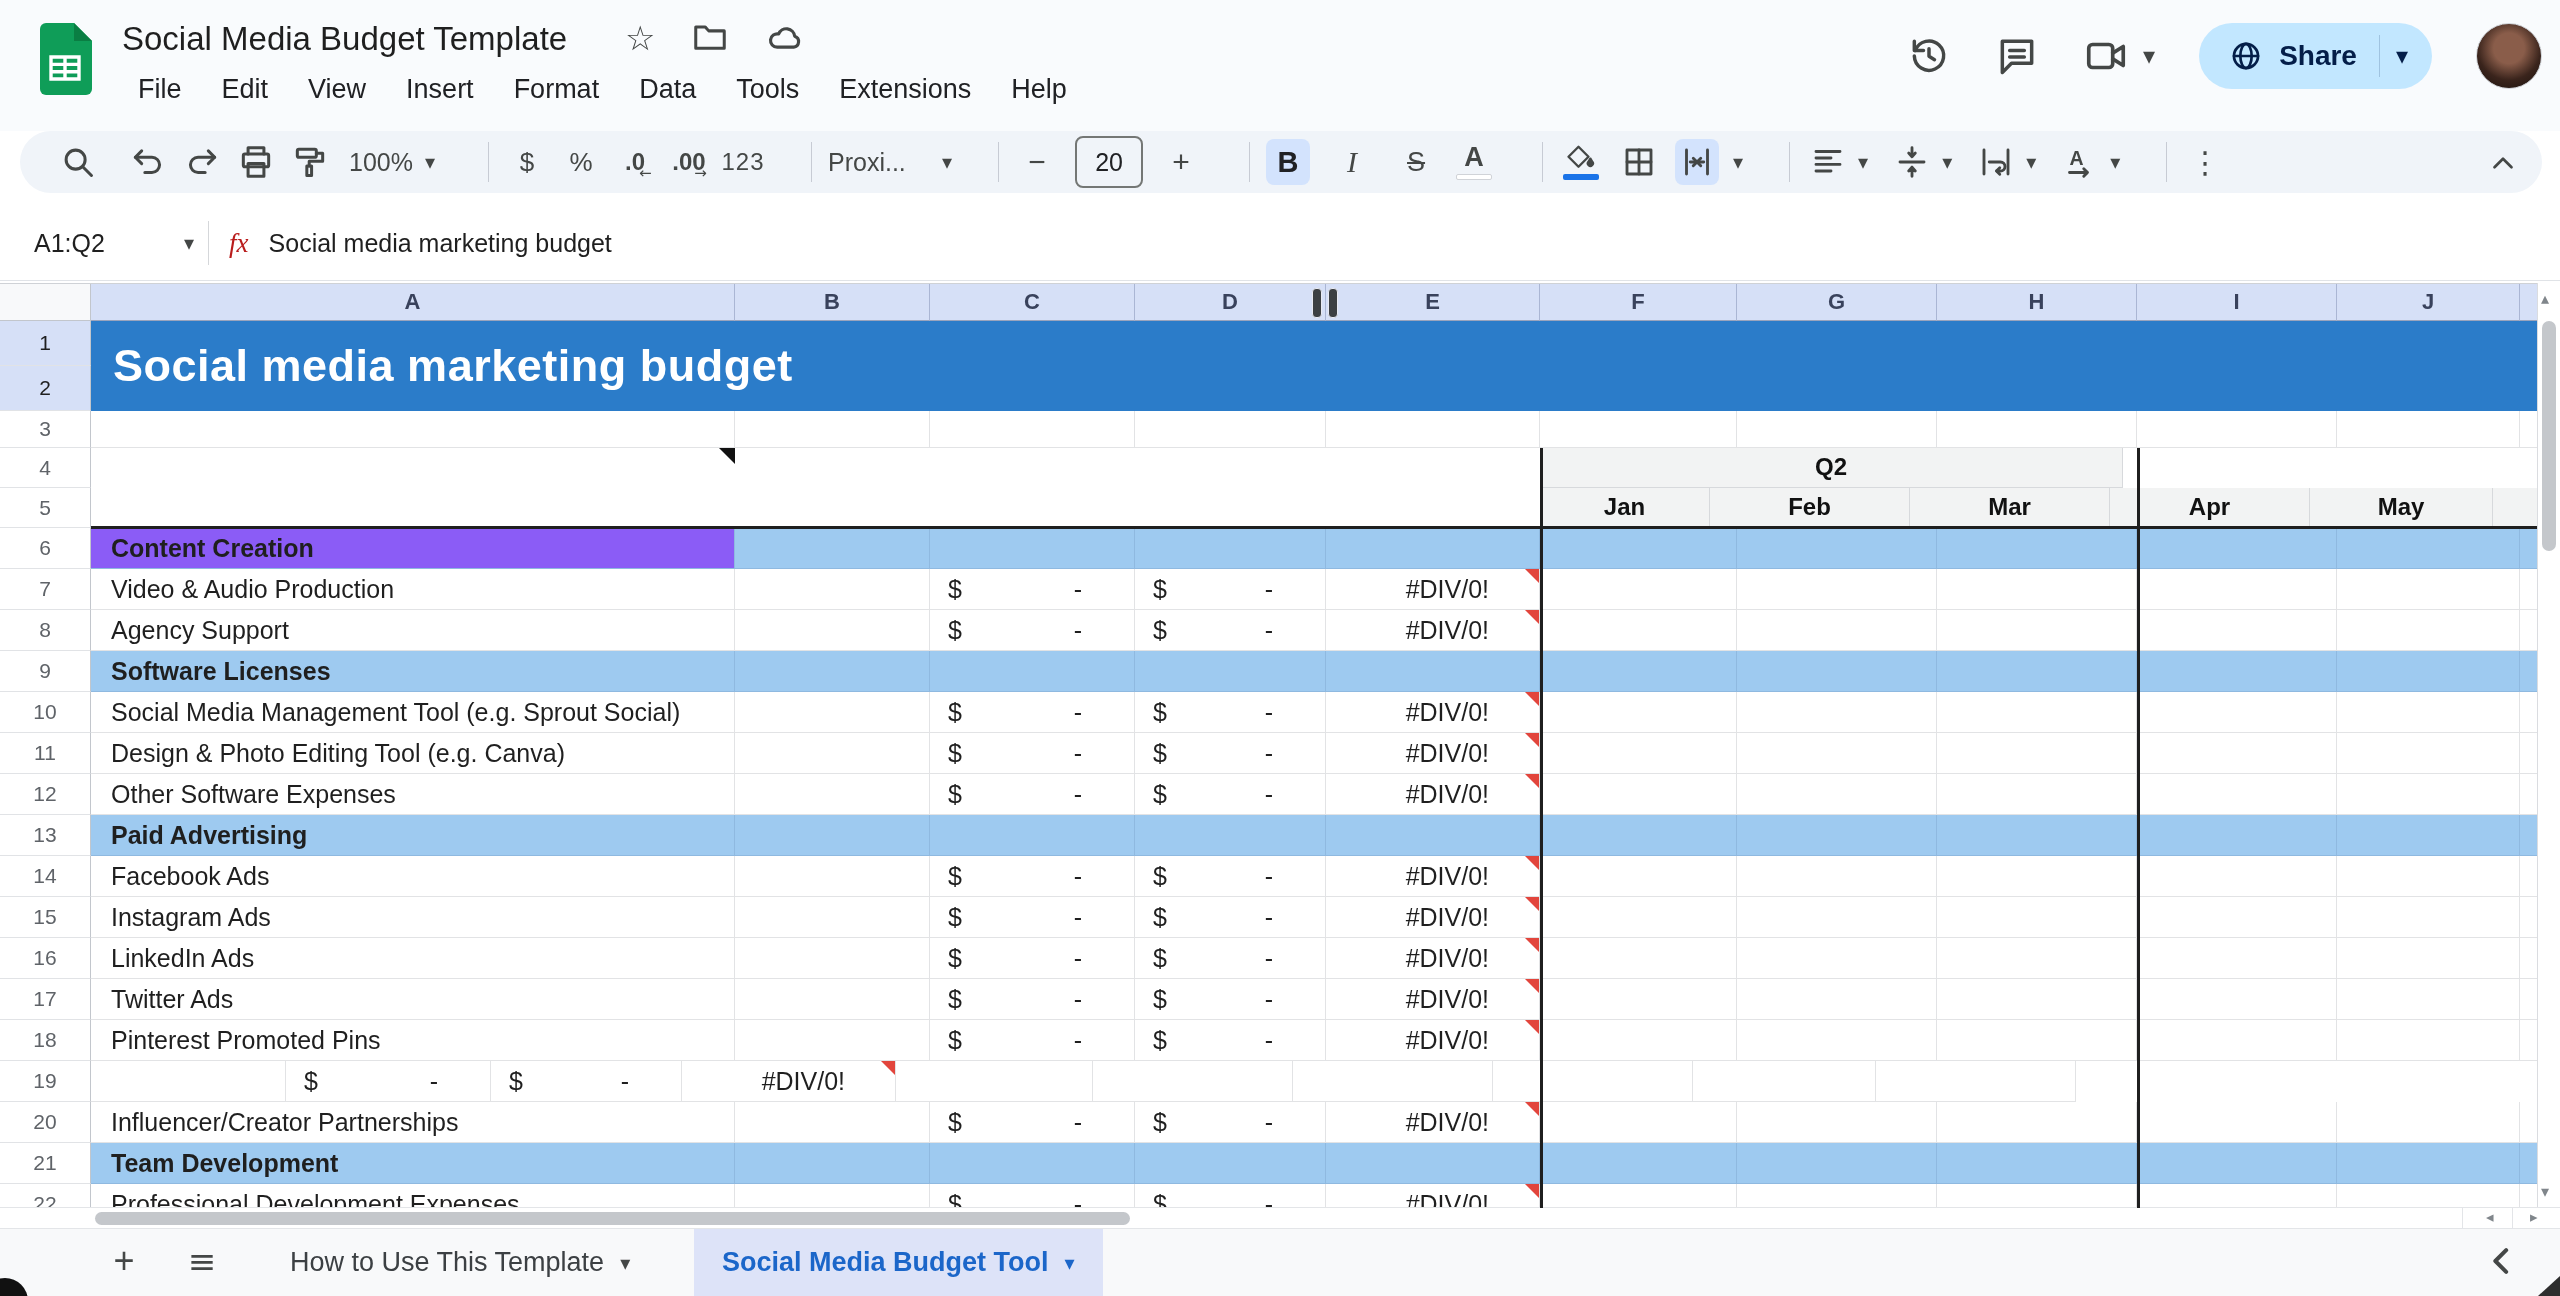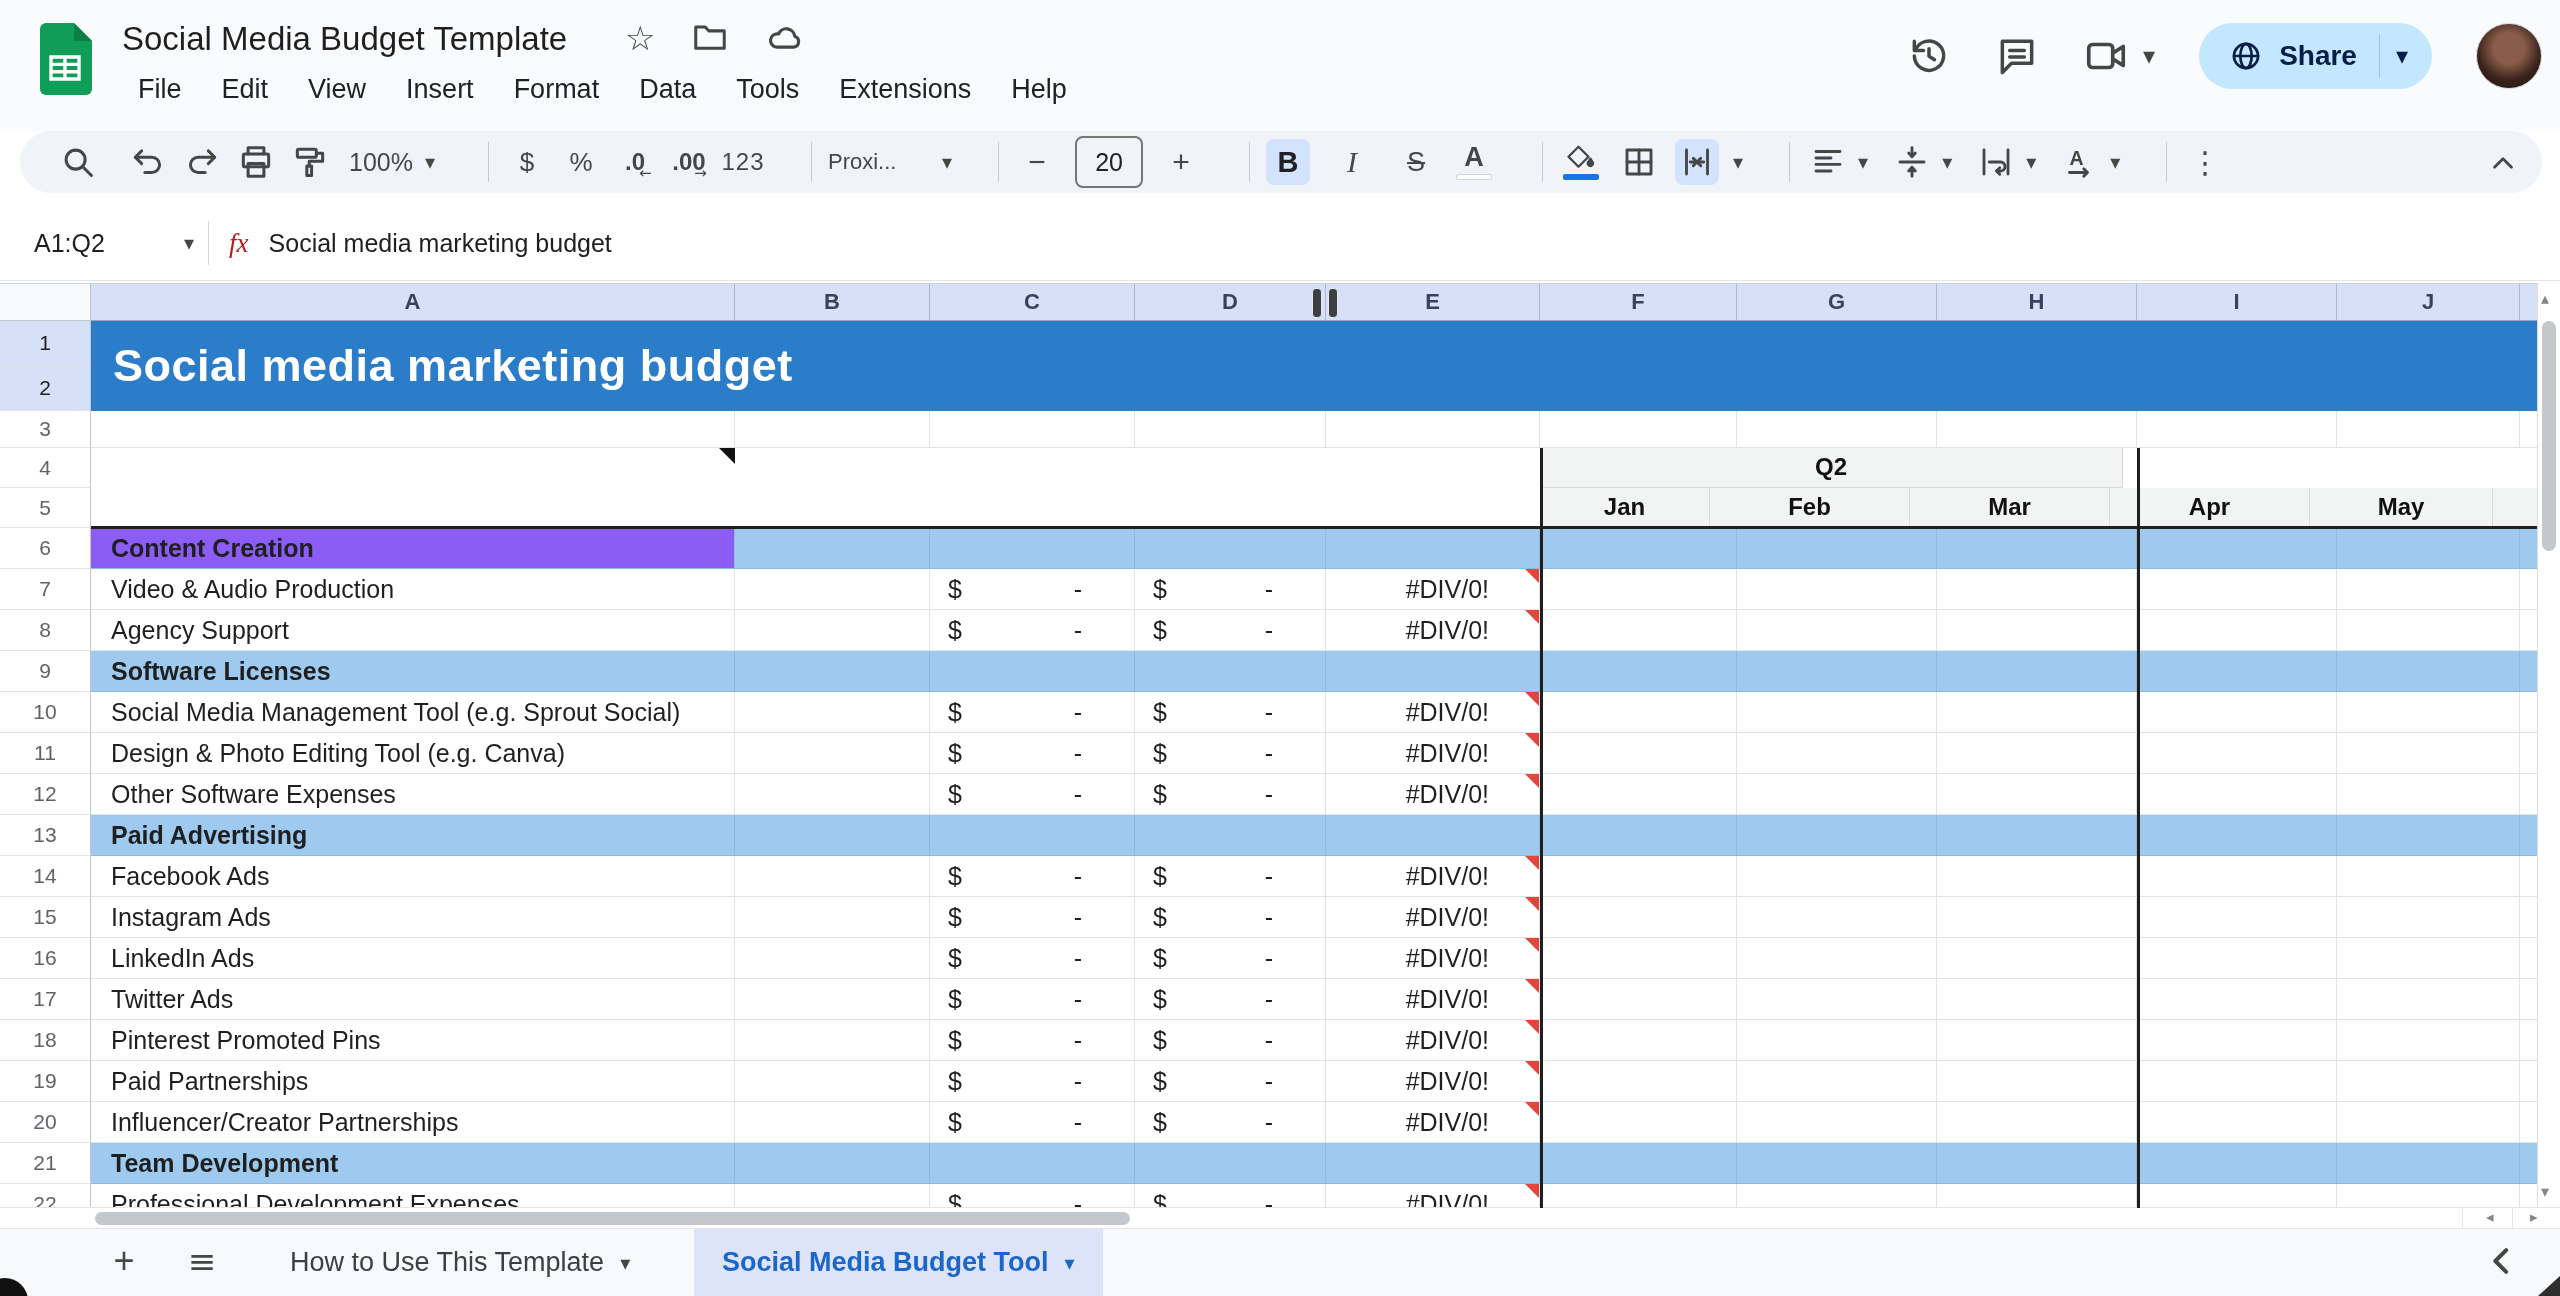--- a/index.html
+++ b/index.html
@@ -28,21 +28,21 @@
   #toolbar{position:absolute;left:20px;top:131px;width:2522px;height:62px;background:#f0f4f9;border-radius:31px;
            display:flex;align-items:center;padding-left:36px;box-sizing:border-box;}
   .tb{display:flex;align-items:center;gap:10px;margin-right:30px;}
   .tb-btn{min-width:44px;height:46px;border-radius:8px;display:flex;align-items:center;justify-content:center;color:#444746;}
   .tb-btn.active{background:#d3e3fd;}
   .tb-div{width:1px;height:40px;background:#c7cbd4;margin:0 16px;}
   .tb-txt{font-size:26px;color:#444746;}
   .zoom-lbl{font-size:25px;color:#444746;}
   .dec{font-size:24px;color:#444746;font-weight:700;position:relative;}
   .dec small{font-family:"DejaVu Sans",sans-serif;font-size:15px;font-weight:400;position:absolute;bottom:-6px;}
-  .fontname{font-size:22px;color:#444746;width:110px;}
+  .fontname{font-size:25px;color:#444746;width:110px;}
   .sizebox{width:64px;height:48px;border:2px solid #747775;border-radius:8px;display:flex;align-items:center;justify-content:center;font-size:25px;color:#202124;background:#f0f4f9;}
   .b-lbl{font-weight:700;font-size:29px;color:#202124;}
   .i-lbl{font-style:italic;font-family:"Liberation Serif",serif;font-size:30px;color:#444746;padding:0 6px;}
   .s-lbl{font-size:27px;color:#444746;text-decoration:line-through;}
   .a-lbl{font-size:27px;color:#444746;font-weight:700;line-height:1;}
   .swatch{width:36px;height:6px;margin-top:3px;border-radius:2px;}
   .swatch.white{background:#fff;border:1px solid #d0d3d8;box-sizing:border-box;}
   #tb-collapse{position:absolute;right:40px;top:146px;}
 
   
@@ -719,23 +719,20 @@
             <span class="redmark" style="border-top-color: rgb(226, 69, 60);"></span>
           </div>
           <div class="cell" style="width: 197px;"></div>
           <div class="cell" style="width: 200px;"></div>
           <div class="cell" style="width: 200px;"></div>
           <div class="cell" style="width: 200px;"></div>
           <div class="cell" style="width: 183px;"></div>
           <div class="cell" style="width: 200px;"></div>
         </div>
         <div class="gridrow" style="left: 91px; top: 777px; height: 41px;">
-          <div class="cell" style="width: 644px;">
-            <span class="lab">Paid Partnerships</span>
-          </div>
           <div class="cell" style="width: 195px;"></div>
           <div class="cell" style="width: 205px;">
             <span class="money">
               <span>$</span>
               <span>-</span>
             </span>
           </div>
           <div class="cell" style="width: 191px;">
             <span class="money">
               <span>$</span>

